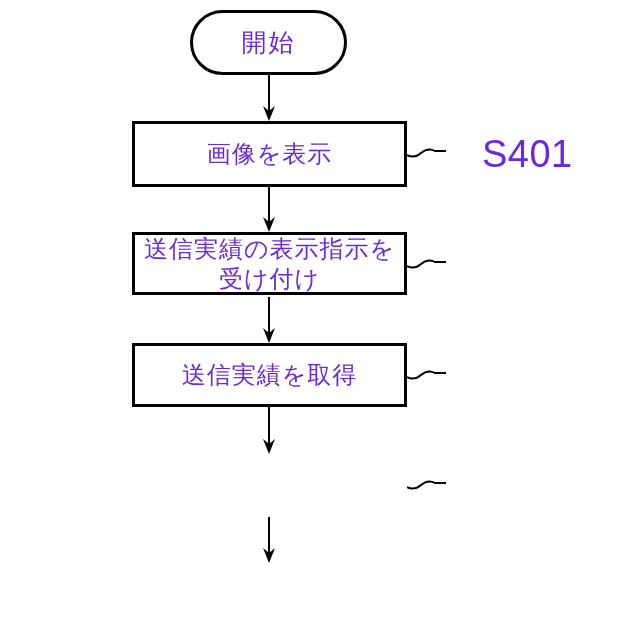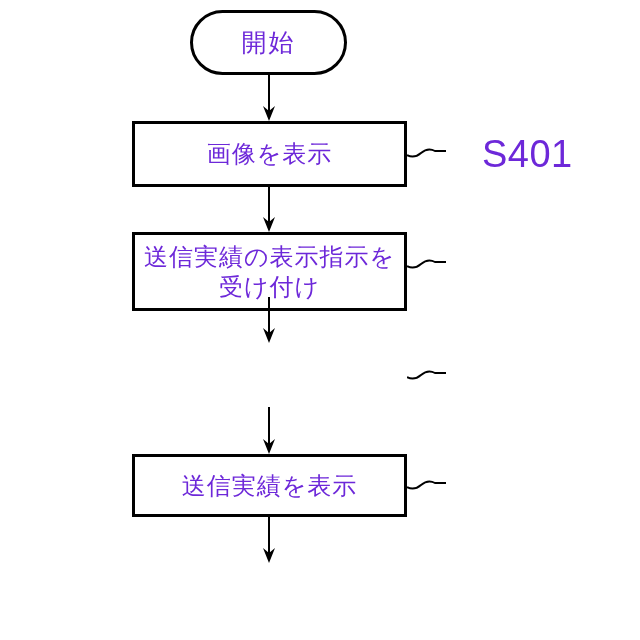--- a/index.html
+++ b/index.html
@@ -87,45 +87,45 @@
   <svg class="connector" style="top:142px;" viewBox="0 0 40 22">
     <path d="M0,13 Q7,17 14,11 Q21,5 28,9 L39,9" fill="none" stroke="#000" stroke-width="2"></path>
   </svg>
   <div class="step-label" style="top:137px;">S401</div>
 
   <svg class="flow-arrow" style="top:187px;" width="20" height="45" viewBox="0 0 20 45">
     <line x1="10" y1="0" x2="10" y2="35" stroke="#000" stroke-width="2"></line>
     <polygon points="10,45 4,30 10,35 16,30" fill="#000"></polygon>
   </svg>
 
-  <div class="process" style="top:232px; height:79px;">
+  <div class="process" style="top:232px; height:63px;">
     <span>送信実績の表示指示を
 受け付け</span>
   </div>
   <svg class="connector" style="top:253px;" viewBox="0 0 40 22">
     <path d="M0,13 Q7,17 14,11 Q21,5 28,9 L39,9" fill="none" stroke="#000" stroke-width="2"></path>
   </svg>
 
   <svg class="flow-arrow" style="top:297px;" width="20" height="46" viewBox="0 0 20 46">
     <line x1="10" y1="0" x2="10" y2="36" stroke="#000" stroke-width="2"></line>
     <polygon points="10,46 4,31 10,36 16,31" fill="#000"></polygon>
   </svg>
 
+  <div class="process" style="top:343px; height:64px;">
+    <span>送信実績を取得</span>
+  </div>
   <svg class="connector" style="top:364px;" viewBox="0 0 40 22">
     <path d="M0,13 Q7,17 14,11 Q21,5 28,9 L39,9" fill="none" stroke="#000" stroke-width="2"></path>
   </svg>
 
   <svg class="flow-arrow" style="top:407px;" width="20" height="47" viewBox="0 0 20 47">
     <line x1="10" y1="0" x2="10" y2="37" stroke="#000" stroke-width="2"></line>
     <polygon points="10,47 4,32 10,37 16,32" fill="#000"></polygon>
   </svg>
 
-  <div class="process" style="top:454px; height:63px;">
-    <span>送信実績を表示</span>
-  </div>
   <svg class="connector" style="top:474px;" viewBox="0 0 40 22">
     <path d="M0,13 Q7,17 14,11 Q21,5 28,9 L39,9" fill="none" stroke="#000" stroke-width="2"></path>
   </svg>
 
   <svg class="flow-arrow" style="top:517px;" width="20" height="46" viewBox="0 0 20 46">
     <line x1="10" y1="0" x2="10" y2="36" stroke="#000" stroke-width="2"></line>
     <polygon points="10,46 4,31 10,36 16,31" fill="#000"></polygon>
   </svg>
 
 

